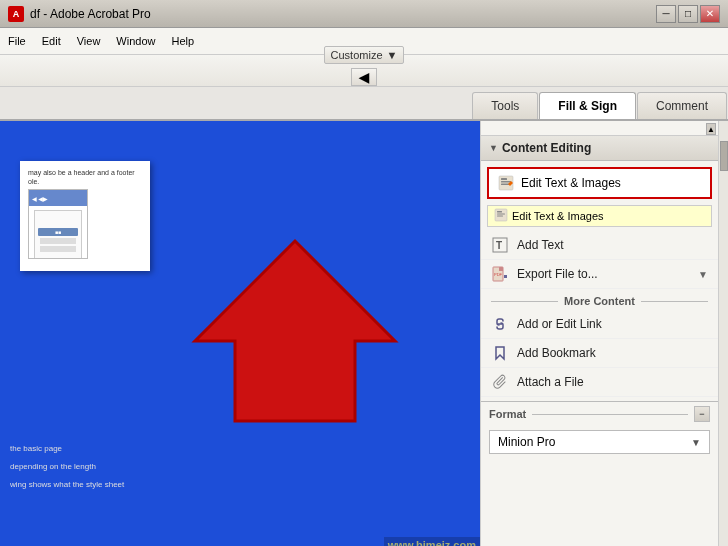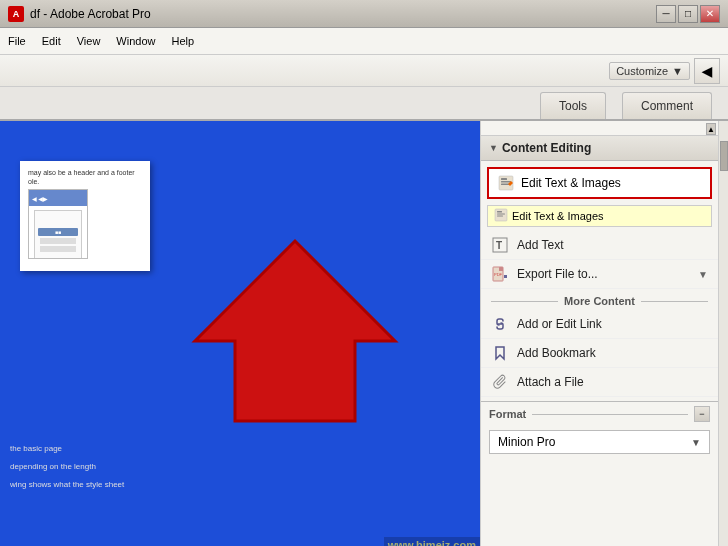--- a/index.html
+++ b/index.html
@@ -76,20 +76,21 @@
     
     .toolbar {
       background: linear-gradient(to bottom, #f5f4f0, #e8e6e0);
       height: 32px;
       display: flex;
       align-items: center;
       justify-content: flex-end;
       padding: 0 8px;
       border-bottom: 1px solid #ccc;
       gap: 4px;
+      flex-direction: column;
     }
     .toolbar-customize {
       display: flex;
       align-items: center;
       gap: 4px;
       font-size: 11px;
       color: #333;
       cursor: pointer;
       padding: 2px 6px;
       border: 1px solid #bbb;
@@ -122,21 +123,21 @@
       padding-right: 0;
     }
     .tab {
       padding: 6px 18px;
       font-size: 12px;
       cursor: pointer;
       border: 1px solid #bbb;
       border-bottom: none;
       background: linear-gradient(to bottom, #f0ede8, #ddd9d0);
       color: #333;
-      margin-right: 16px;
+      margin-right: 1px;
       border-radius: 3px 3px 0 0;
     }
     .tab.active {
       background: white;
       color: #000;
       font-weight: 600;
       border-color: #aaa;
     }
 
     
@@ -401,20 +402,21 @@
 <div class="toolbar">
   <div class="toolbar-customize">
     <span>Customize</span>
     <span>▼</span>
   </div>
   <div class="toolbar-icon-btn">◀</div>
 </div>
 
 <div class="tab-bar">
   <div class="tab">Tools</div>
+  <div class="tab active">Fill &amp; Sign</div>
   <div class="tab">Comment</div>
 </div>
 
 <div class="main-layout">
 
   <div class="left-panel">
 
     <div class="pdf-page">
       <div class="pdf-text-line">may also be a header and a footer</div>
       <div class="pdf-text-line">ole.</div>

